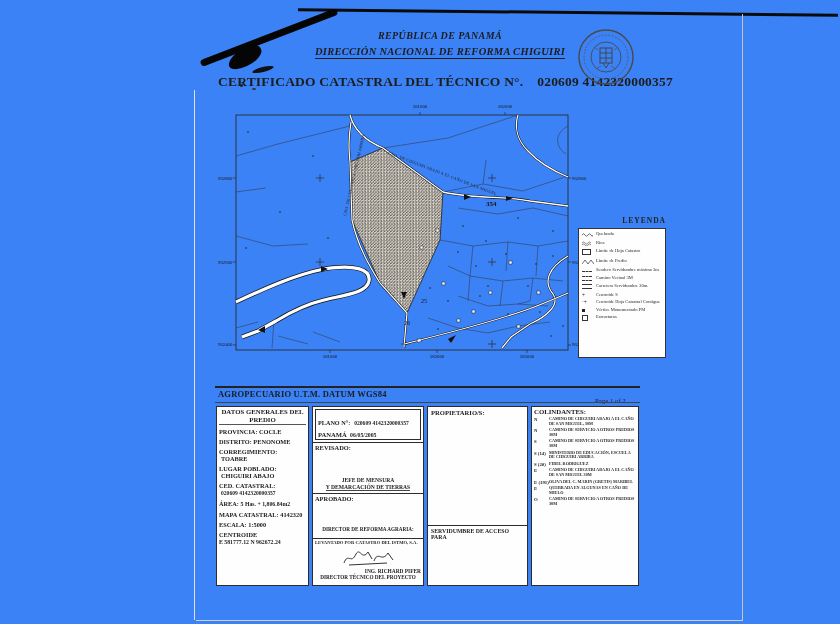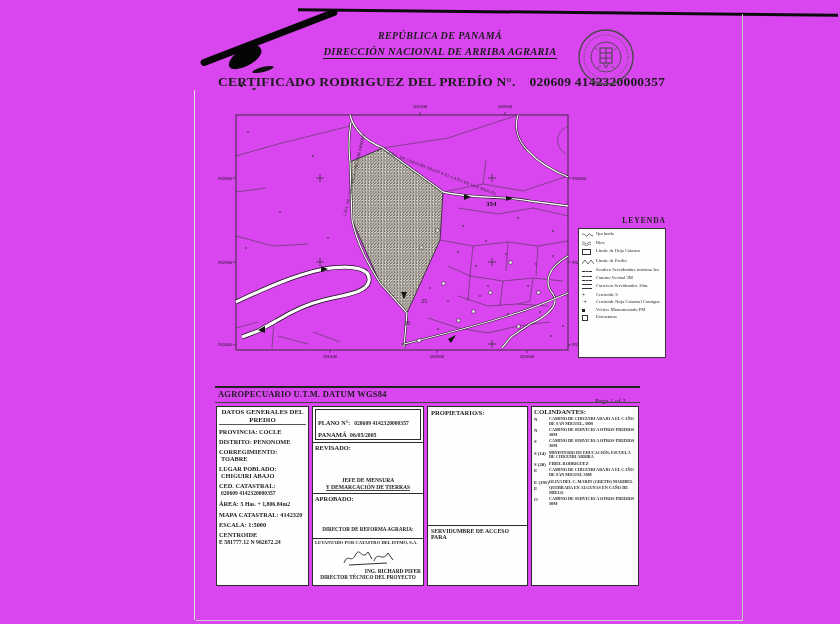--- a/index.html
+++ b/index.html
@@ -1,17 +1,17 @@
 <!DOCTYPE html>
 <html><head>
 <meta charset="utf-8">
 <style>
   html,body{margin:0;padding:0;}
   body{width:840px;height:630px;background:#ffffff;font-family:"Liberation Serif",serif;color:#1c1c1c;overflow:hidden;}
-  .page{position:relative;width:840px;height:624px;background:#d946ef;}
+  .page{position:relative;width:840px;height:624px;background:#3b82f6;}
   .abs{position:absolute;}
   
   .scan-topline{left:298px;top:11px;width:540px;height:3px;background:#0b0b0b;transform:rotate(.6deg);}
   .scan-swoosh{left:196px;top:34px;width:146px;height:7px;background:#050505;border-radius:4px;transform:rotate(-21deg);}
   .scan-blob{left:227px;top:49px;width:36px;height:17px;background:#050505;border-radius:60% 40% 55% 45%;transform:rotate(-26deg);}
   .scan-tail{left:252px;top:67px;width:22px;height:5px;background:#111;border-radius:50%;transform:rotate(-14deg);}
   .scan-dot1{left:240px;top:84px;width:3px;height:3px;background:#222;border-radius:50%;}
   .scan-dot2{left:252px;top:88px;width:4px;height:2px;background:#333;border-radius:50%;}
   .scan-edge-right{left:742px;top:14px;width:1px;height:606px;background:#c4c4c4;}
   .scan-edge-bottom{left:196px;top:620px;width:547px;height:1px;background:#cfcfcf;}
@@ -81,24 +81,24 @@
   <div class="abs scan-blob"></div>
   <div class="abs scan-tail"></div>
   <div class="abs scan-dot1"></div>
   <div class="abs scan-dot2"></div>
   <div class="abs scan-edge-right"></div>
   <div class="abs scan-edge-bottom"></div>
   <div class="abs scan-edge-left"></div>
 
   <div class="abs hdr">
     <div class="l1">REPÚBLICA DE PANAMÁ</div>
-    <div><span class="l3">DIRECCIÓN NACIONAL DE ARRIBA AGRARIA</span></div>
+    <div><span class="l3">DIRECCIÓN NACIONAL DE REFORMA CHIGUIRI</span></div>
   </div>
   <div class="abs certline">
-    <span>CERTIFICADO RODRIGUEZ DEL PREDÍO N°.</span><span class="num">020609 4142320000357</span>
+    <span>CERTIFICADO CATASTRAL DEL TÉCNICO N°.</span><span class="num">020609 4142320000357</span>
   </div>
 
   <svg class="abs seal" width="60" height="60" viewBox="0 0 60 60">
     <circle cx="30" cy="30" r="27" fill="none" stroke="#4a4a4a" stroke-width="1.4"></circle>
     <circle cx="30" cy="30" r="22" fill="none" stroke="#555" stroke-width=".8" stroke-dasharray="2 1.4"></circle>
     <circle cx="30" cy="30" r="15" fill="none" stroke="#4a4a4a" stroke-width=".9"></circle>
     <rect x="24" y="21" width="12" height="15" fill="none" stroke="#444" stroke-width="1"></rect>
     <path d="M24 26 h12 M24 31 h12 M30 21 v15 M27 36 l3 5 3-5" fill="none" stroke="#444" stroke-width=".9"></path>
     <path d="M18 20 l4 3 M42 20 l-4 3 M20 42 l5-3 M40 42 l-5-3" stroke="#555" stroke-width=".8"></path>
   </svg>

